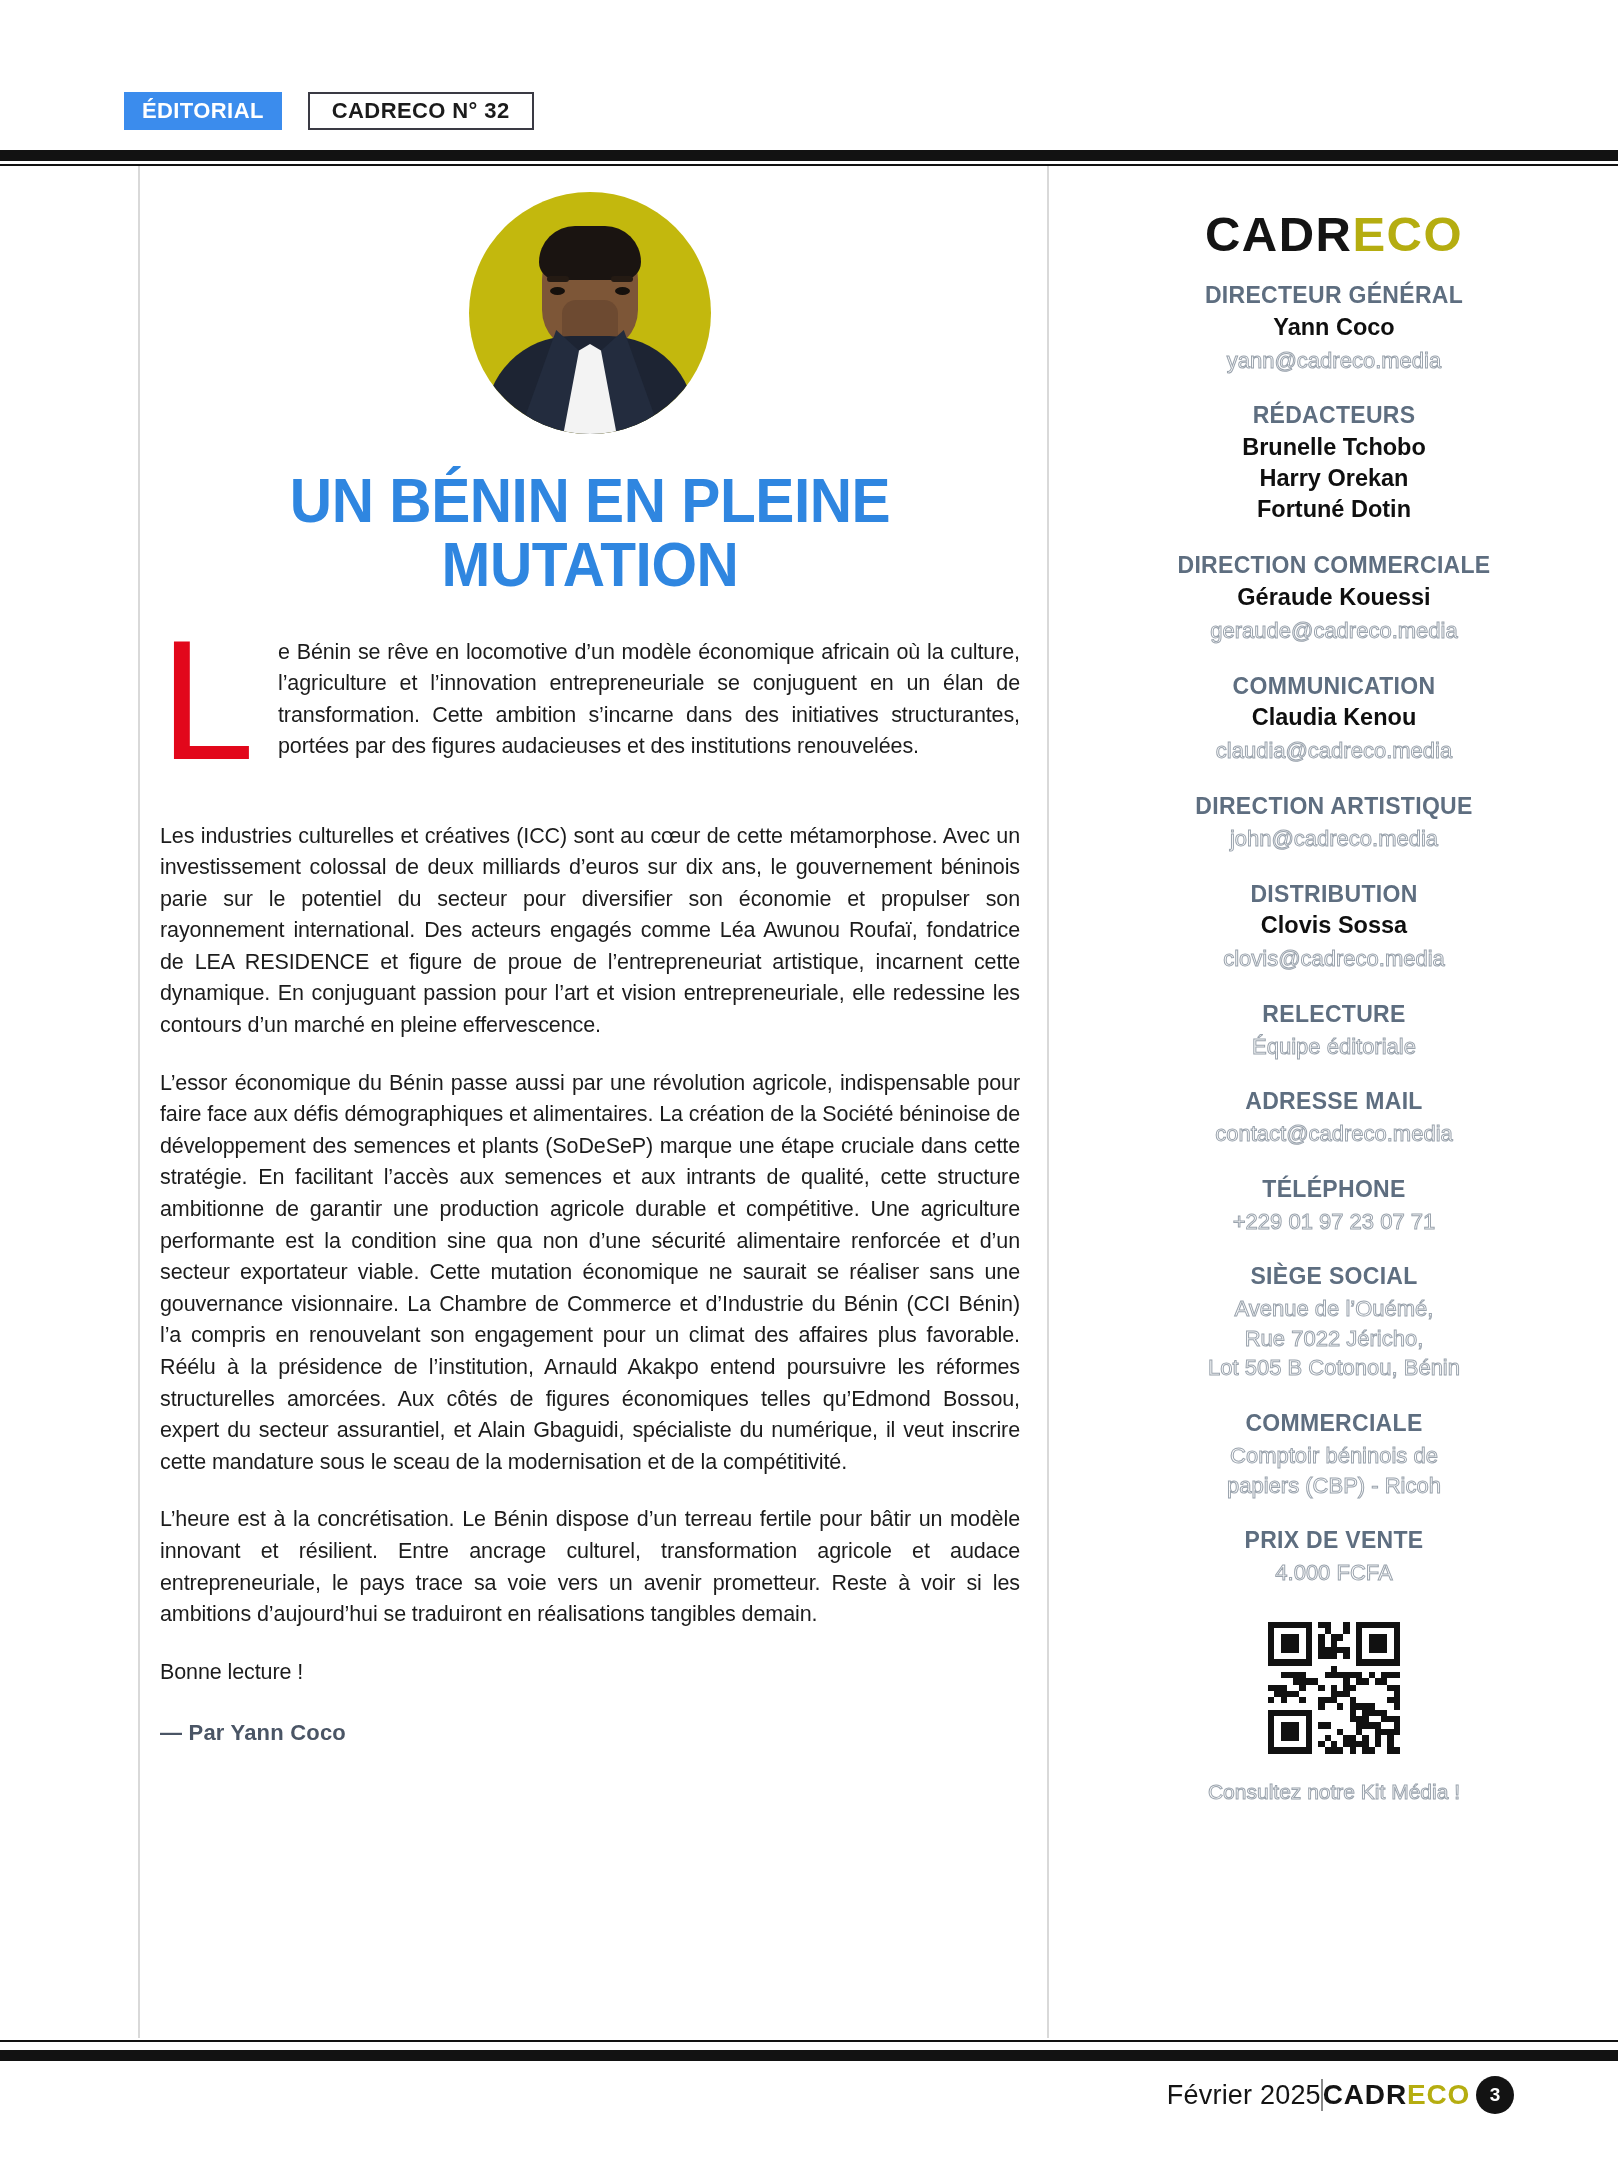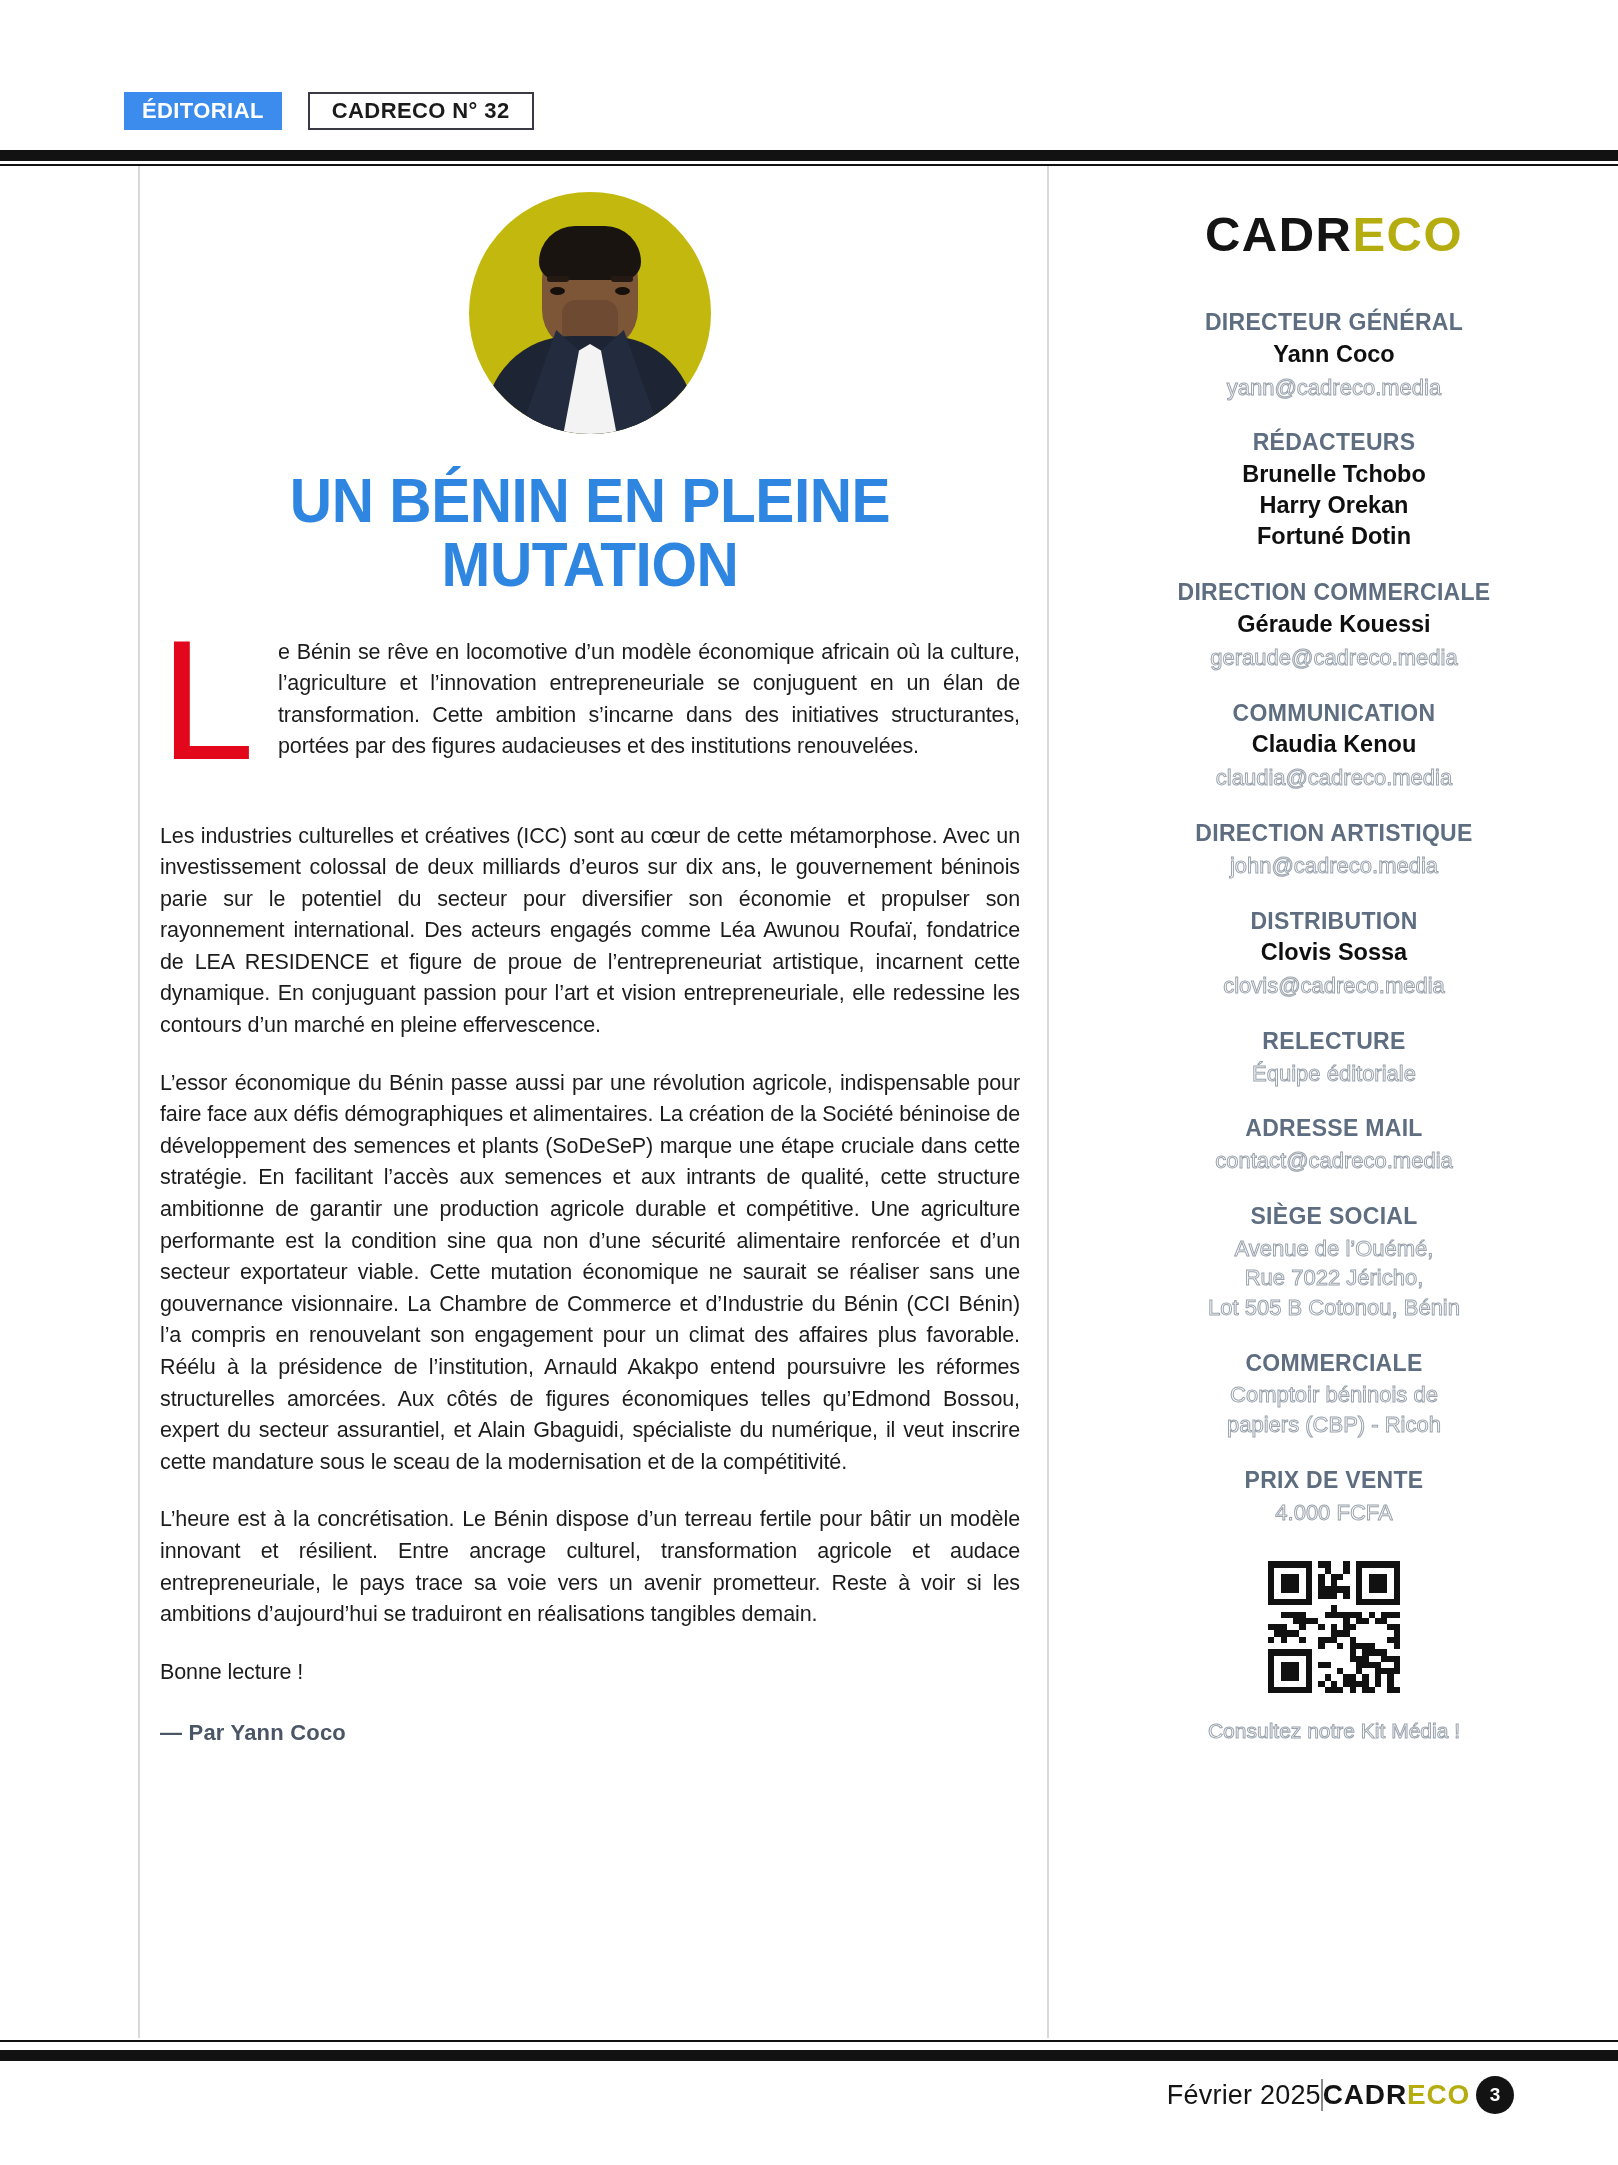--- a/index.html
+++ b/index.html
@@ -287,21 +287,21 @@
     margin-top: 44px;
     font-size: 49px;
     font-weight: bold;
     letter-spacing: 1.5px;
     line-height: 1;
   }
   .side-logo .dark { color: #141414; }
   .side-logo .olive { color: #b5ad10; }
 
   .side-block { margin-top: 26px; }
-  .side-block:first-of-type { margin-top: 49px; }
+  .side-block:first-of-type { margin-top: 22px; }
   .side-label {
     font-size: 23px;
     font-weight: bold;
     color: #5e6e80;
     letter-spacing: 0.3px;
     line-height: 1.25;
   }
   .side-name {
     font-size: 23.5px;
     font-weight: bold;
@@ -482,20 +482,24 @@
           </div>
           <div class="side-block">
             <div class="side-label">RELECTURE</div>
             <div class="side-soft">Équipe éditoriale</div>
           </div>
           <div class="side-block">
             <div class="side-label">ADRESSE MAIL</div>
             <div class="side-soft">contact@cadreco.media</div>
           </div>
           <div class="side-block">
+            <div class="side-label">TÉLÉPHONE</div>
+            <div class="side-soft">+229 01 97 23 07 71</div>
+          </div>
+          <div class="side-block">
             <div class="side-label">SIÈGE SOCIAL</div>
             <div class="side-soft">Avenue de l’Ouémé,<br>Rue 7022 Jéricho,<br>Lot 505 B Cotonou, Bénin</div>
           </div>
           <div class="side-block">
             <div class="side-label">COMMERCIALE</div>
             <div class="side-soft">Comptoir béninois de<br>papiers (CBP) - Ricoh</div>
           </div>
           <div class="side-block">
             <div class="side-label">PRIX DE VENTE</div>
             <div class="side-soft">4.000 FCFA</div>

